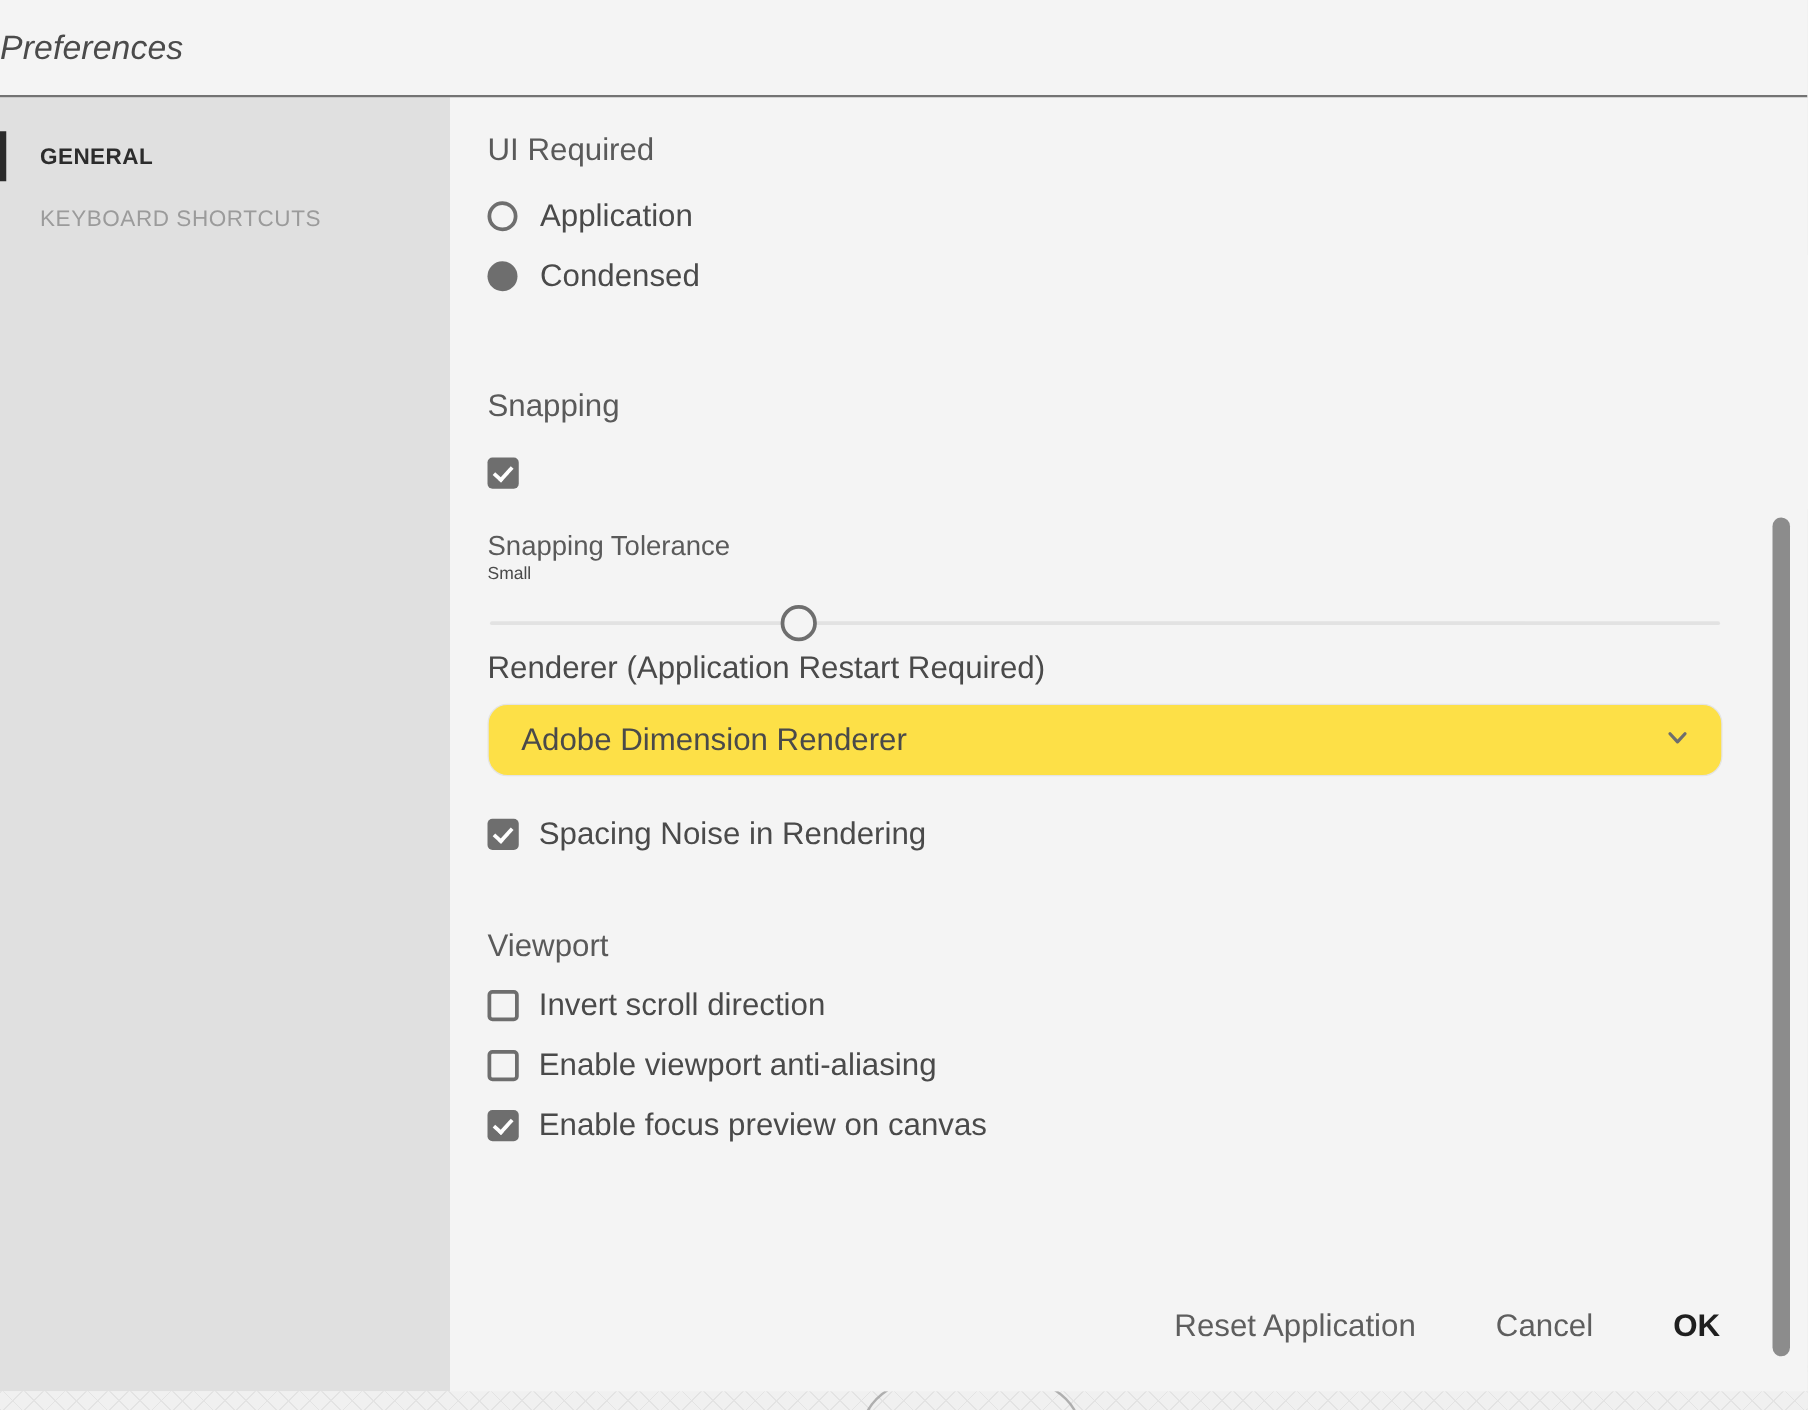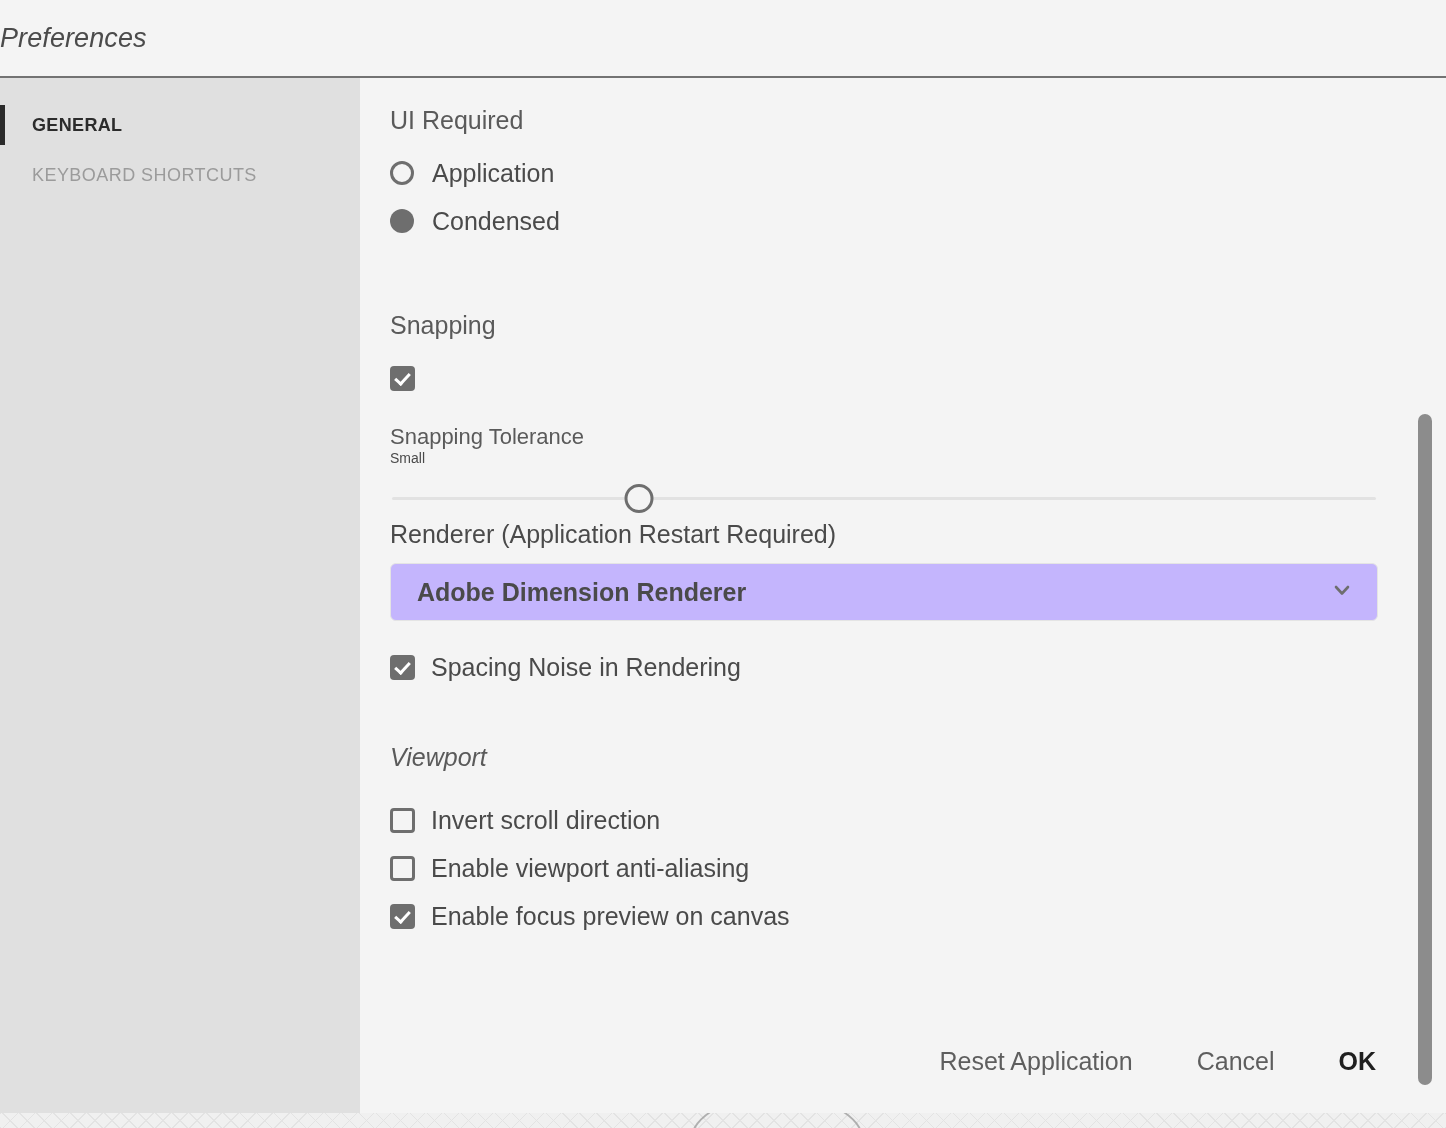--- a/index.html
+++ b/index.html
@@ -130,21 +130,21 @@
   }
 
   .section-title {
     font-size: 25px;
     color: #5a5a5a;
     margin: 0 0 14px 0;
     font-weight: 400;
   }
   .section-title.snapping { margin-top: 66px; }
   .section-title.render   { margin-top: 60px; }
-  .section-title.viewport { margin-top: 52px; margin-bottom: 24px; font-style: italic; }
+  .section-title.viewport { margin-top: 52px; margin-bottom: 8px; }
 
   
   .radio-row {
     display: flex;
     align-items: center;
     height: 48px;
     cursor: default;
   }
   .radio {
     width: 24px; height: 24px;
@@ -240,32 +240,31 @@
   }
 
   
   .field-label {
     font-size: 25px;
     color: #4a4a4a;
     margin: 0 0 14px 0;
   }
   .dropdown {
     height: 58px;
-    background: #c4b5fd;
+    background: #fde047;
     border: 1.5px solid #e4e4e4;
-    border-radius: 6px;
+    border-radius: 16px;
     display: flex;
     align-items: center;
     justify-content: space-between;
     padding: 0 22px 0 26px;
     box-sizing: border-box;
     margin-right: 8px;
     margin-bottom: 22px;
     cursor: pointer;
-    font-weight: bold;
   }
   .dropdown-value {
     font-size: 25px;
     color: #4a4a4a;
   }
   .chev { display:block; }
 
   
   .scrollbar {
     position: absolute;

